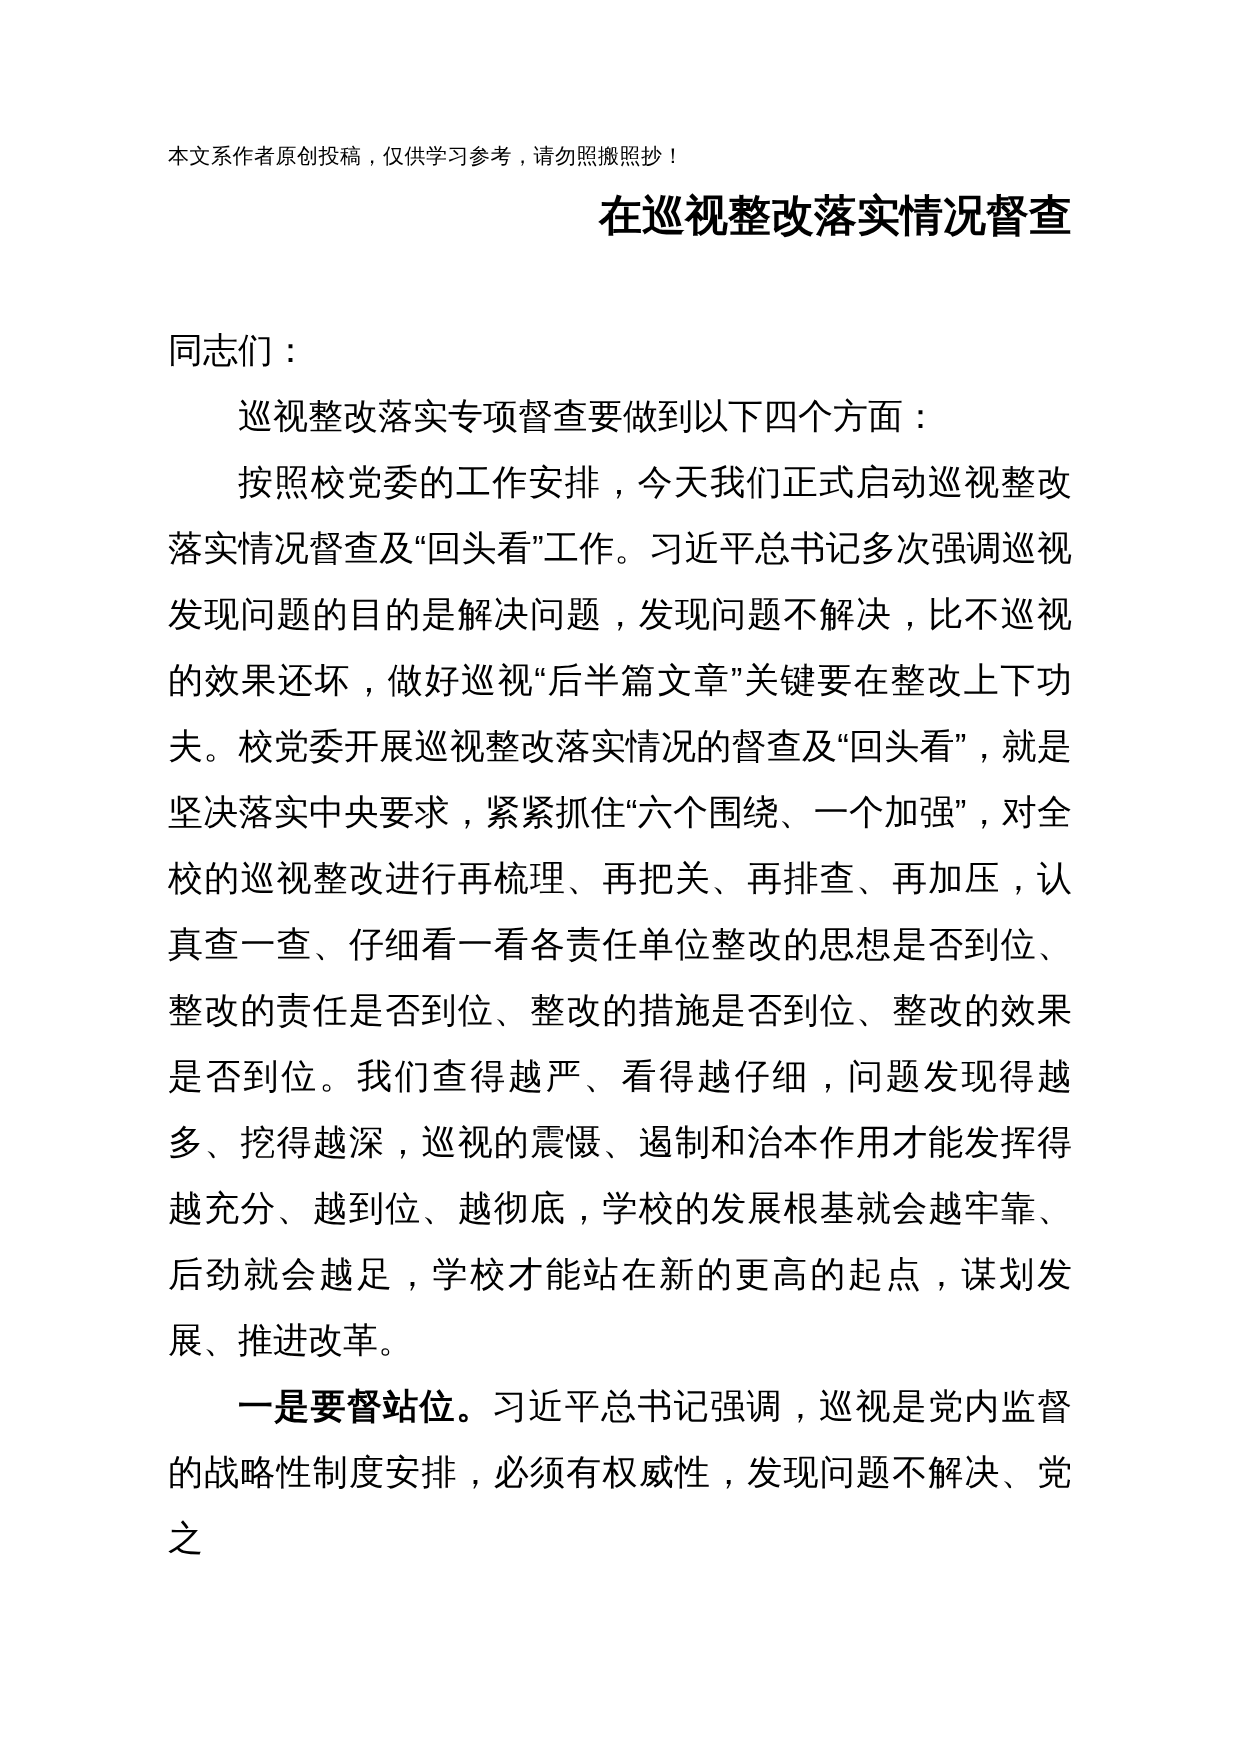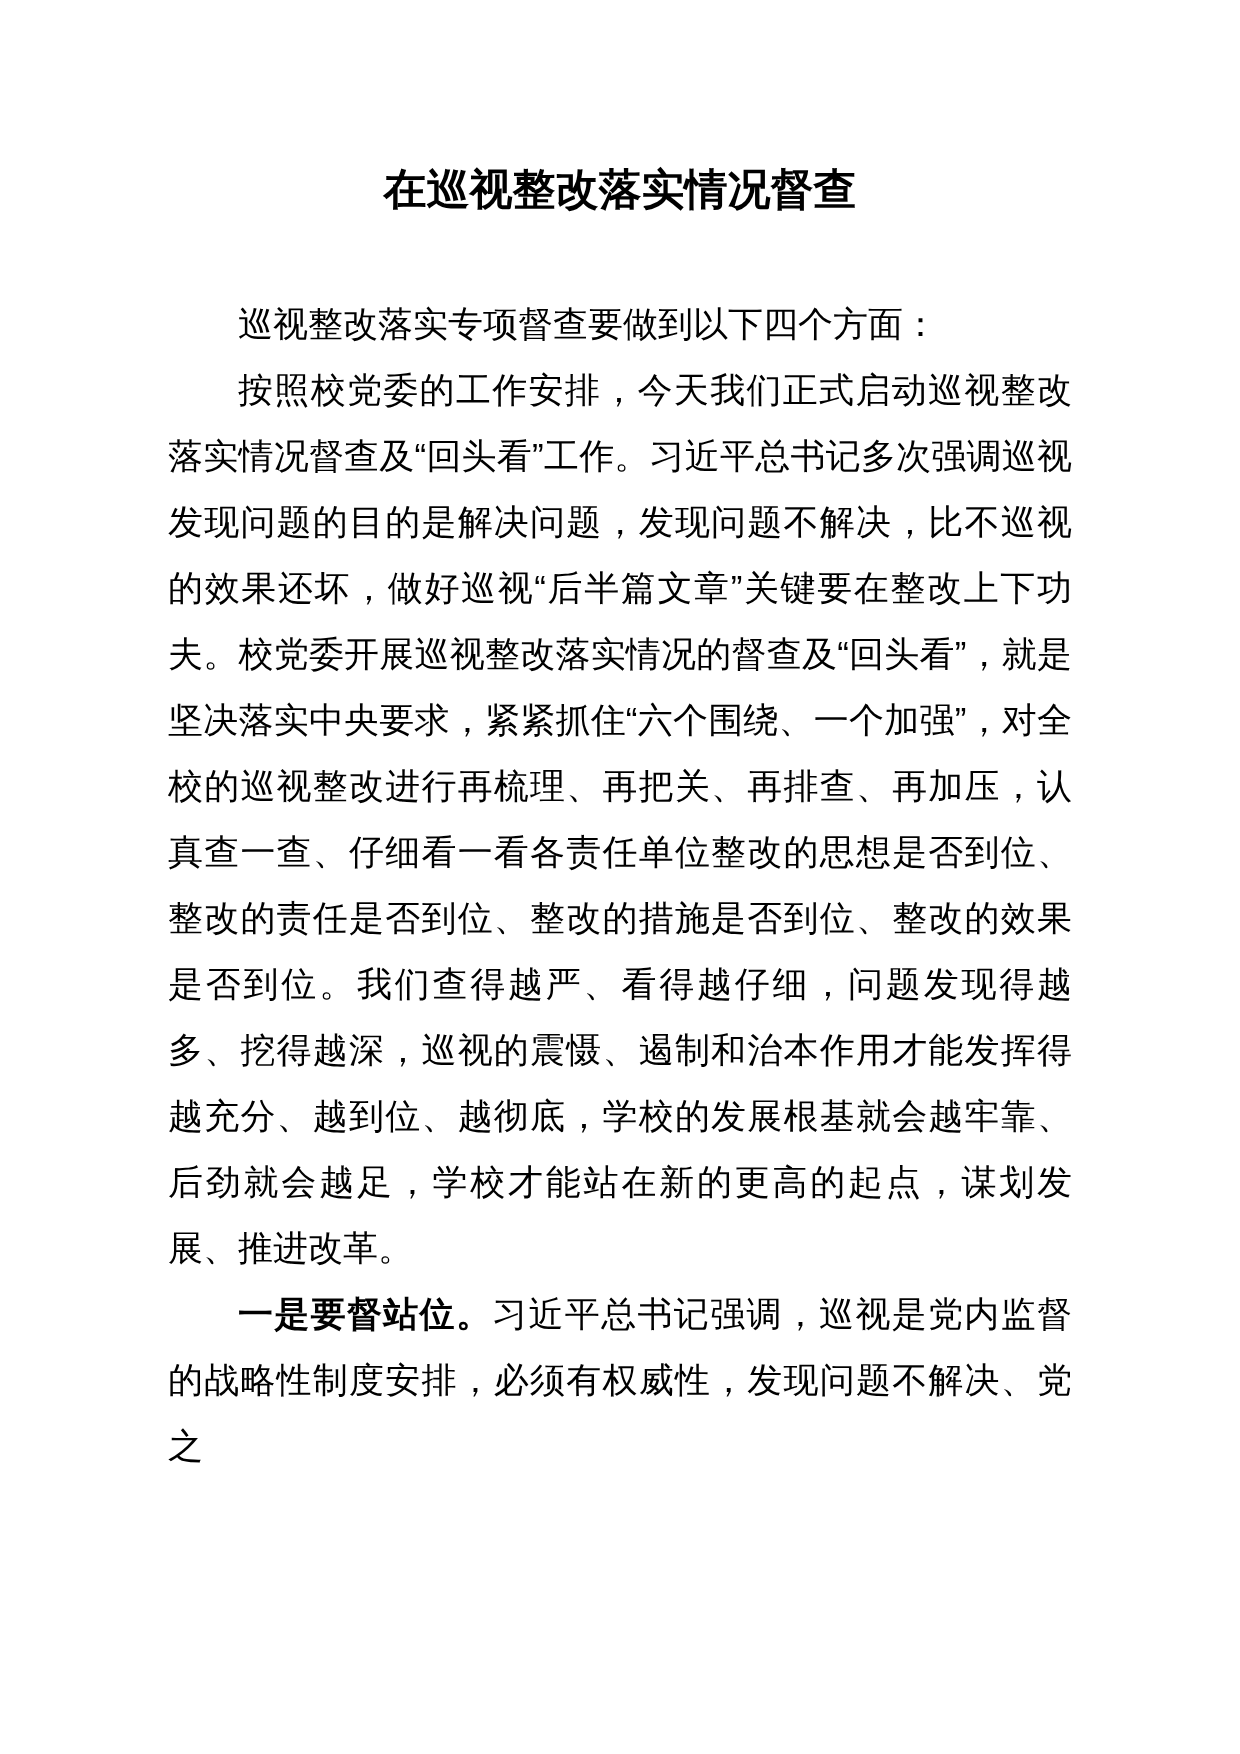--- a/index.html
+++ b/index.html
@@ -22,21 +22,21 @@
       background: #ffffff;
     }
     .disclaimer {
       font-size: 21px;
       line-height: 26px;
       letter-spacing: 0.5px;
       text-align: left;
     }
     .title {
       margin-top: 14px;
-      text-align: center;
+      text-align: right;
       font-weight: 700;
       font-size: 43px;
       line-height: 64px;
     }
     .body-text {
       margin-top: 70px;
       font-size: 35px;
       line-height: 66px;
       text-align: justify;
       text-justify: inter-ideograph;
@@ -50,26 +50,28 @@
     }
     .lead-bold {
       font-weight: 700;
     }
   </style>
 </head>
 <body>
 
 <div class="page">
 
+  <div class="disclaimer">本文系作者原创投稿，仅供学习参考，请勿照搬照抄！</div>
 
   <div class="title">
     <div>在巡视整改落实情况督查</div>
   </div>
 
   <div class="body-text">
+    <p>同志们：</p>
 
     <p class="indent">巡视整改落实专项督查要做到以下四个方面：</p>
 
     <p class="indent">按照校党委的工作安排，今天我们正式启动巡视整改落实情况督查及“回头看”工作。习近平总书记多次强调巡视发现问题的目的是解决问题，发现问题不解决，比不巡视的效果还坏，做好巡视“后半篇文章”关键要在整改上下功夫。校党委开展巡视整改落实情况的督查及“回头看”，就是坚决落实中央要求，紧紧抓住“六个围绕、一个加强”，对全校的巡视整改进行再梳理、再把关、再排查、再加压，认真查一查、仔细看一看各责任单位整改的思想是否到位、整改的责任是否到位、整改的措施是否到位、整改的效果是否到位。我们查得越严、看得越仔细，问题发现得越多、挖得越深，巡视的震慑、遏制和治本作用才能发挥得越充分、越到位、越彻底，学校的发展根基就会越牢靠、后劲就会越足，学校才能站在新的更高的起点，谋划发展、推进改革。</p>
 
     <p class="indent"><span class="lead-bold">一是要督站位。</span><span>习近平总书记强调，巡视是党内监督的战略性制度安排，必须有权威性，发现问题不解决、党之</span></p>
   </div>
 
 </div>
 

